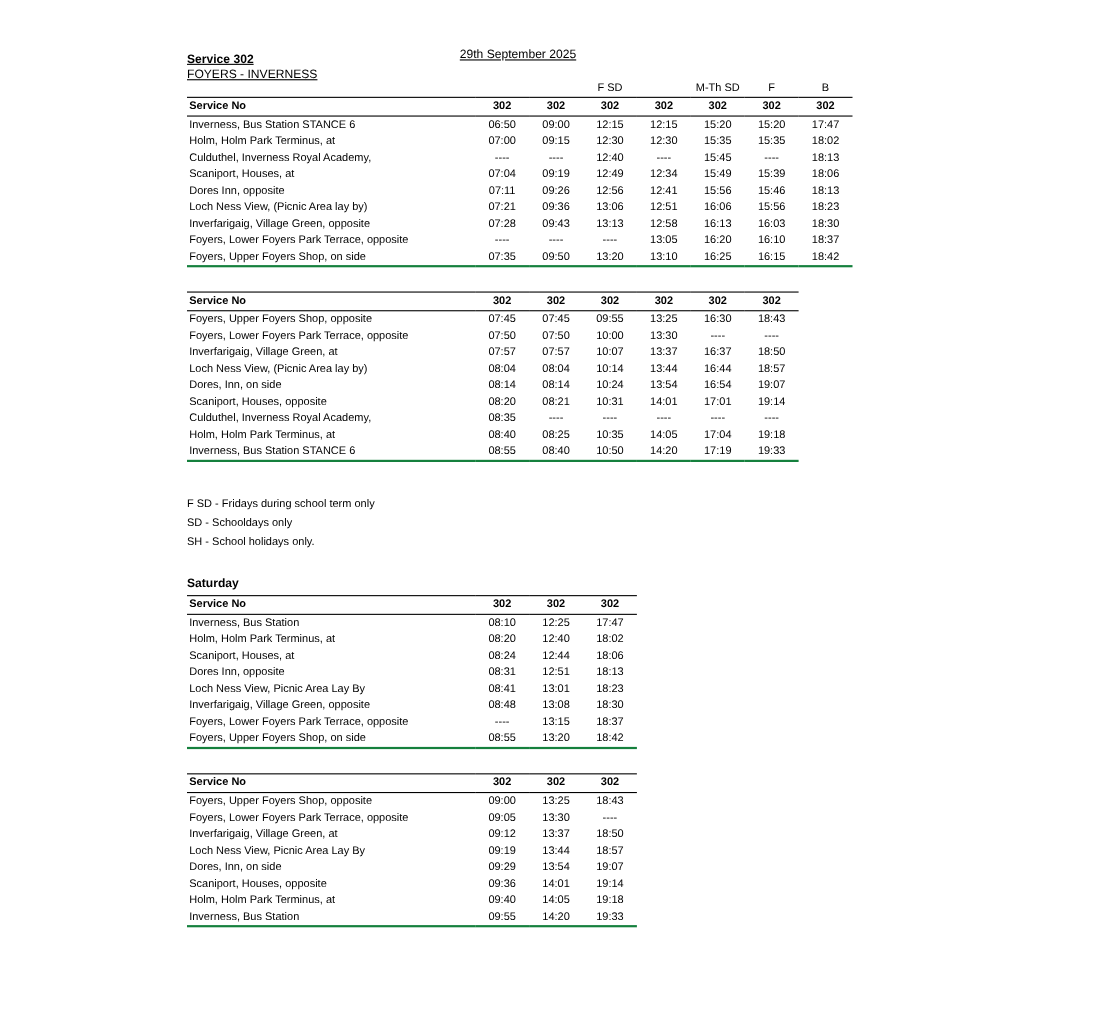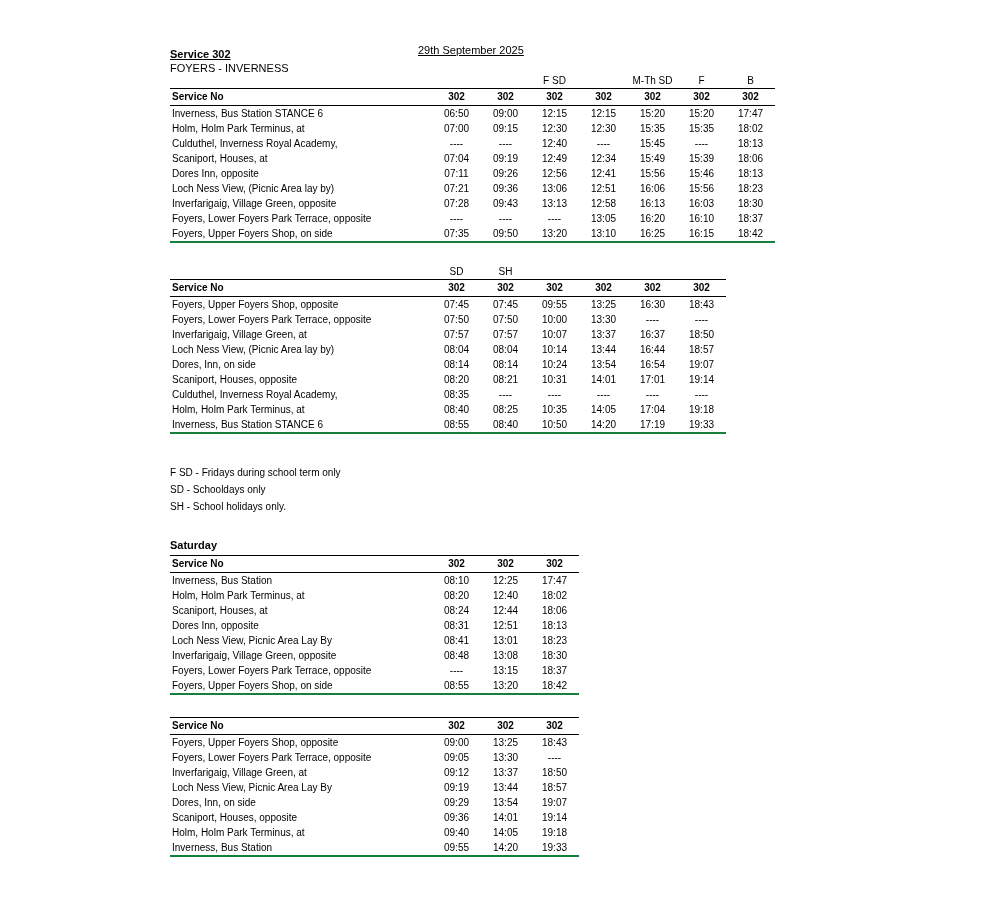--- a/index.html
+++ b/index.html
@@ -33,20 +33,21 @@
   }
   .date-title {
     font-size: 11px;
     text-decoration: underline;
     position: absolute;
     left: 248px;
     top: 0;
   }
   .route-title {
     font-size: 11px;
+    text-decoration: underline;
     display: block;
     margin-top: 2px;
   }
   .section-label {
     font-size: 11px;
     font-weight: bold;
     margin-top: 22px;
     margin-bottom: 4px;
   }
   table.tt {
@@ -251,29 +252,20 @@
     <colgroup>
       <col class="stop-col">
         <col class="time-col">
         <col class="time-col">
         <col class="time-col">
       <col class="time-col">
         <col class="time-col">
         <col class="time-col">
     </colgroup>
     <thead>
-      <tr class="noteline">
-        <td class="stop-col"></td>
-        <td>SD</td>
-        <td>SH</td>
-        <td></td>
-        <td></td>
-        <td></td>
-        <td></td>
-      </tr>
       <tr class="svcno">
         <td class="stop-col">Service No</td>
         <td class="time-col">302</td>
         <td class="time-col">302</td>
         <td class="time-col">302</td>
         <td class="time-col">302</td>
         <td class="time-col">302</td>
         <td class="time-col">302</td>
       </tr>
     </thead>

